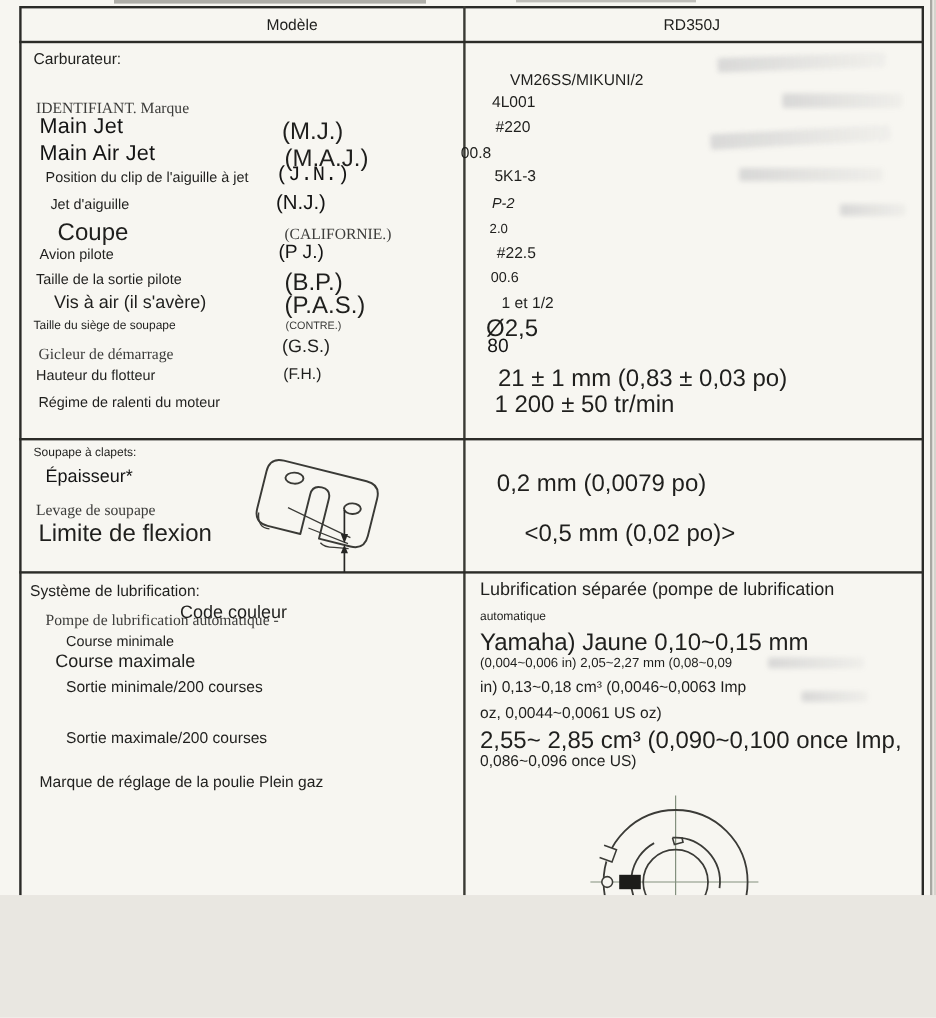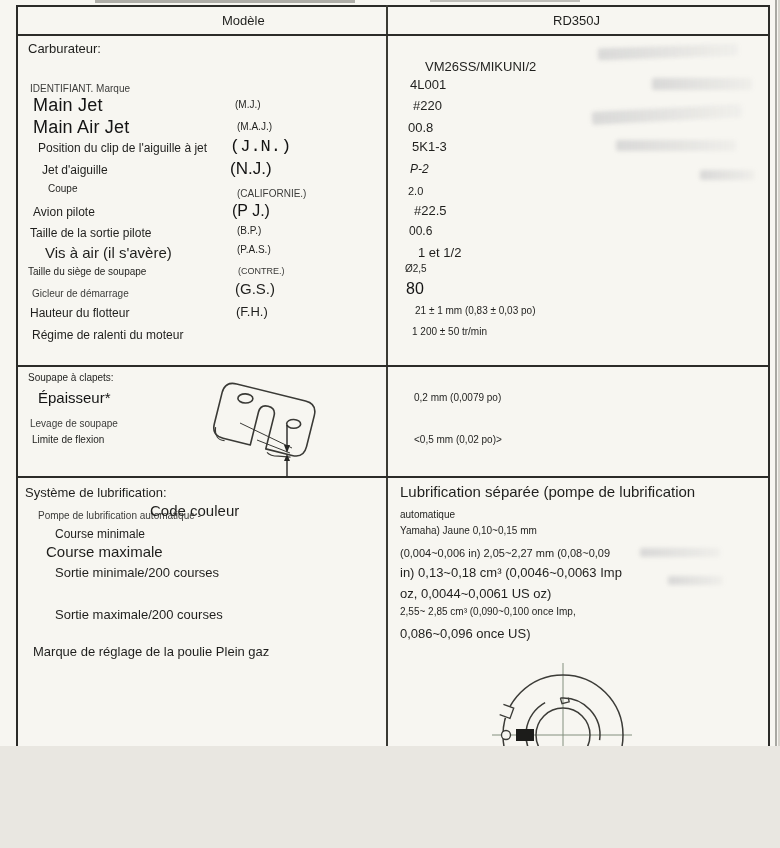--- a/index.html
+++ b/index.html
@@ -1,20 +1,20 @@
 <!DOCTYPE html>
 <html><head>
 <meta charset="utf-8">
 <style>
   html,body{margin:0;padding:0;background:#e9e7e1;}
   .page{position:relative;width:780px;height:746px;background:#f7f6f1;overflow:hidden;
         font-family:"Liberation Sans","DejaVu Sans",sans-serif;color:#1b1b1b;}
   .t{position:absolute;white-space:nowrap;line-height:1.1;color:#1f1f1d;}
-  .f8{font-size:10px;color:#3c3c3a;} .f9{font-size:9px;color:#383836;} .f10{font-size:10px;}
-  .f11{font-size:11px;} .f12{font-size:12px;} .f13{font-size:13px;} .f14{font-size:10px;}
+  .f8{font-size:13px;color:#3c3c3a;font-family:Liberation Serif, serif;} .f9{font-size:9px;color:#383836;} .f10{font-size:10px;}
+  .f11{font-size:11px;} .f12{font-size:12px;} .f13{font-size:13px;} .f14{font-size:20px;}
   .f15{font-size:15px;} .f16{font-size:16px;} .f17{font-size:17px;} .f18{font-size:18px;letter-spacing:.2px;}
   .ink{color:#141414;}
   .line{position:absolute;background:#2c2c28;}
   .u{border-bottom:1.3px solid #2c2c28;}
   .smudge{position:absolute;background:linear-gradient(90deg,rgba(110,112,125,.22),rgba(110,112,125,.05));
           filter:blur(2px);border-radius:2px;}
   svg{position:absolute;overflow:visible;}
   .edge{position:absolute;}
 </style>
 </head>
@@ -51,21 +51,21 @@
 
   <div class="t f8" style="left:30px;top:83px;">IDENTIFIANT. Marque</div>
   <div class="t f13" style="left:410px;top:78px;">4L001</div>
 
   <div class="t f18 ink" style="left:33px;top:96px;">Main Jet</div>
   <div class="t f14" style="left:235px;top:99px;">(M.J.)</div>
   <div class="t f13" style="left:413px;top:99px;">#220</div>
 
   <div class="t f18 ink" style="left:33px;top:118px;">Main Air Jet</div>
   <div class="t f14" style="left:237px;top:121px;">(M.A.J.)</div>
-  <div class="t f13" style="left:408px;top:121px;">00.8</div>
+  <div class="t f13" style="left:384px;top:121px;">00.8</div>
 
   <div class="t f12" style="left:38px;top:142px;">Position du clip de l'aiguille à jet</div>
   <div class="t f17 ink" style="left:230px;top:138px;font-family:Liberation Mono, monospace;">(J.N.)</div>
   <div class="t f13" style="left:412px;top:140px;">5K1-3</div>
 
   <div class="t f12" style="left:42px;top:164px;">Jet d'aiguille</div>
   <div class="t f17 ink" style="left:230px;top:160px;">(N.J.)</div>
   <div class="t f12" style="left:410px;top:163px;font-style:italic;">P-2</div>
 
   <div class="t f14" style="left:48px;top:183px;">Coupe</div>
@@ -98,21 +98,21 @@
 
   <div class="t f12" style="left:32px;top:329px;">Régime de ralenti du moteur</div>
   <div class="t f14" style="left:412px;top:326px;">1 200 ± 50 tr/min</div>
 
   <div class="t f10" style="left:28px;top:372px;">Soupape à clapets:</div>
   <div class="t f15 ink" style="left:38px;top:390px;">Épaisseur*</div>
   <div class="t f8" style="left:30px;top:418px;">Levage de soupape</div>
   <div class="t f14" style="left:32px;top:434px;">Limite de flexion</div>
 
   <div class="t f14" style="left:414px;top:392px;">0,2 mm (0,0079 po)</div>
-  <div class="t f14" style="left:414px;top:434px;">&lt;0,5 mm (0,02 po)&gt;</div>
+  <div class="t f14" style="left:437px;top:434px;">&lt;0,5 mm (0,02 po)&gt;</div>
 
   <svg style="left:195px;top:363px;" width="180" height="118" viewBox="0 0 180 118">
     <g transform="translate(30,18) rotate(14)" fill="#f7f6f1" stroke="#3a3a36" stroke-width="1.6" stroke-linejoin="round">
       <path d="M 12,0 H 83 Q 95,0 95,12 V 44 Q 95,56 83,56 H 56 V 22 Q 56,14 48,14 Q 40,14 40,22 V 56 H 12 Q 0,56 0,44 V 12 Q 0,0 12,0 Z"></path>
       <ellipse cx="24" cy="12" rx="7.5" ry="4.6" transform="rotate(-12 24 12)"></ellipse>
       <ellipse cx="77" cy="25" rx="7" ry="4.4" transform="rotate(-12 77 25)"></ellipse>
       <path d="M 2,47 Q 4,60 14,58" fill="none" stroke-width="1.1"></path>
       <path d="M 58,59 Q 62,62 70,60 L 82,58" fill="none" stroke-width="1.1"></path>
     </g>
     <path d="M 45,60 L 97,85 M 62,77 L 95,90" stroke="#3a3a36" stroke-width="1" fill="none"></path>

